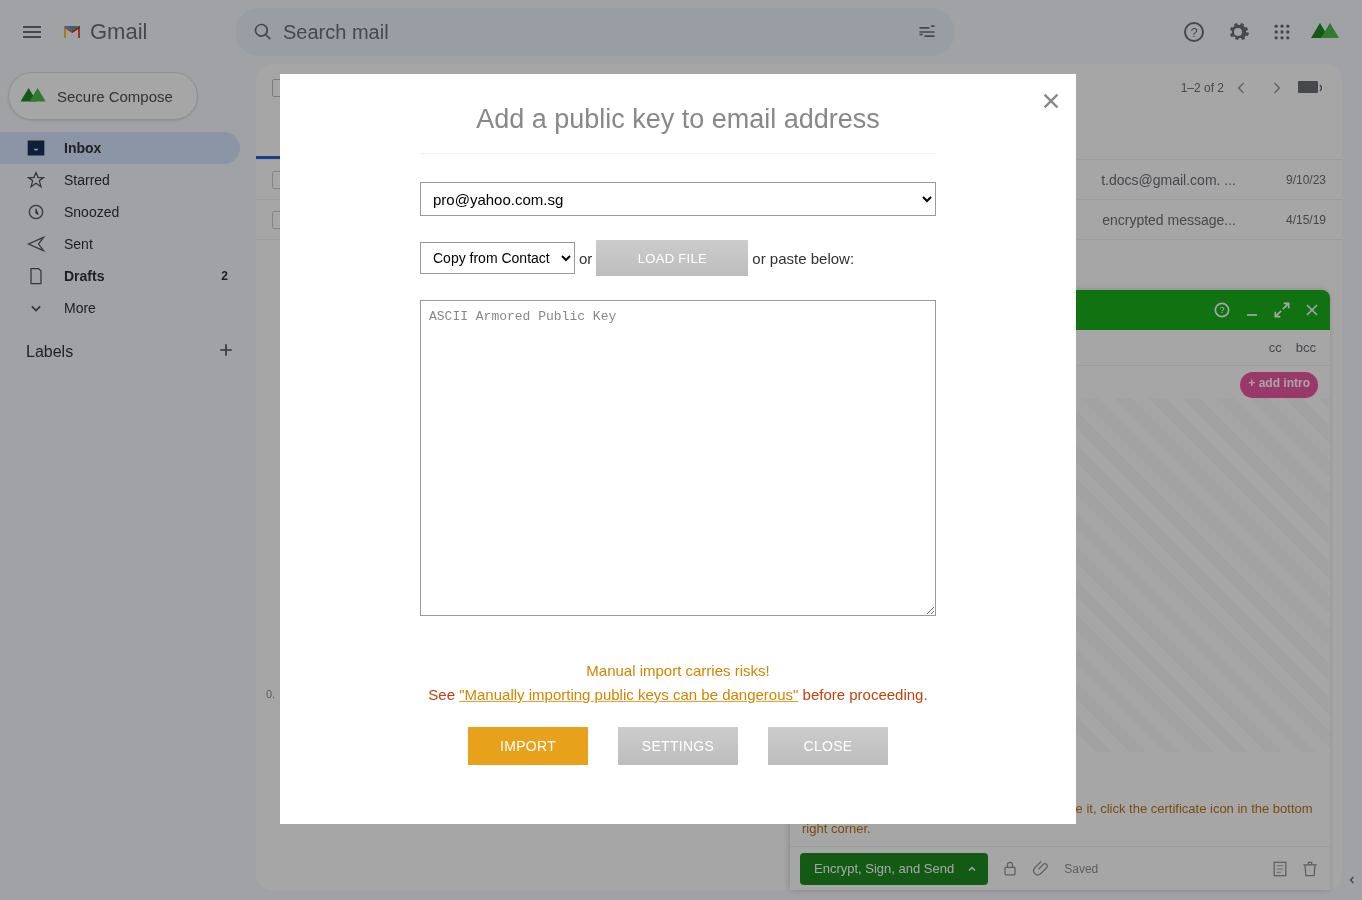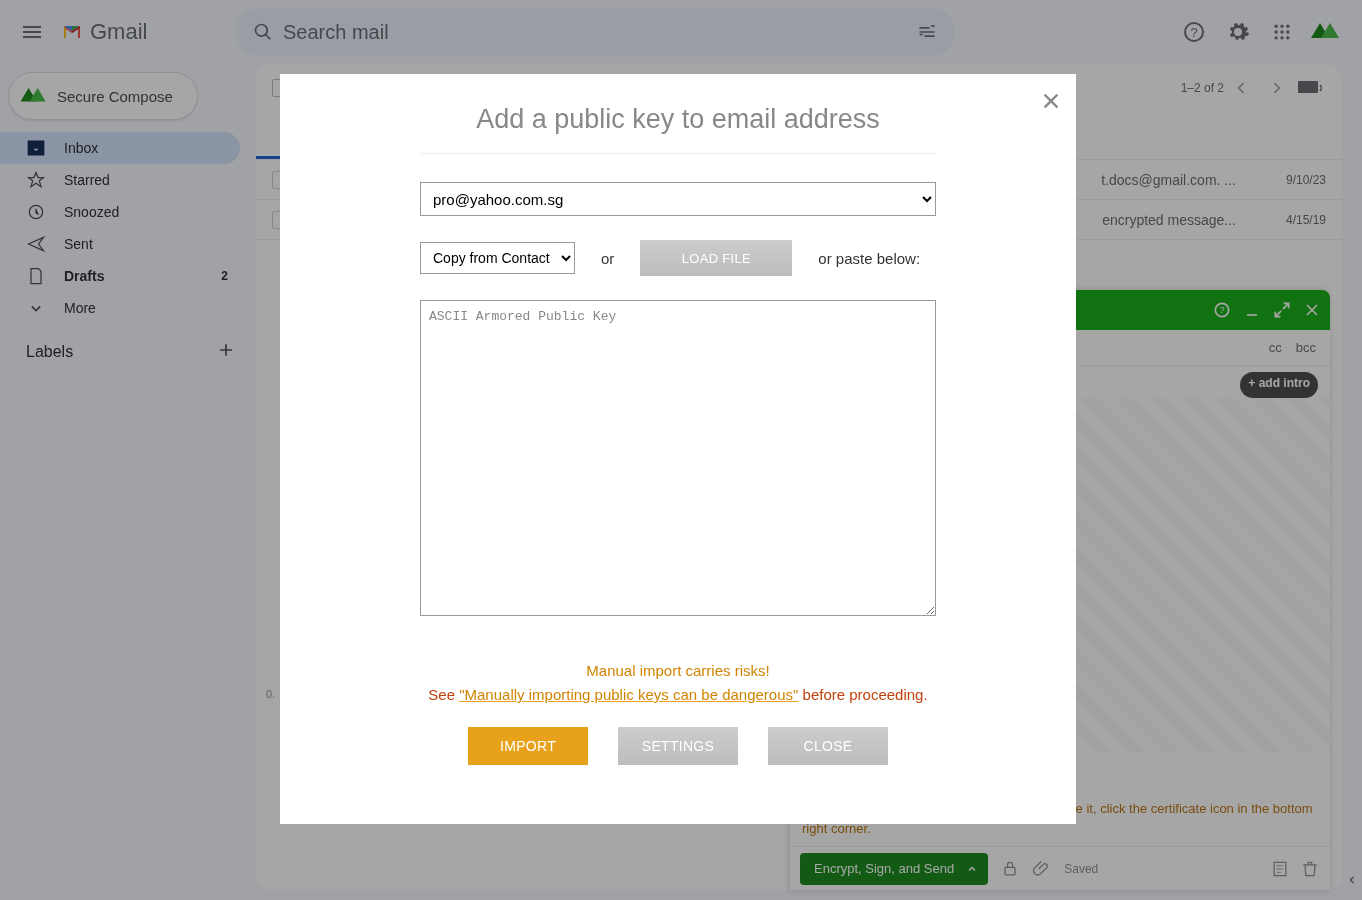--- a/index.html
+++ b/index.html
@@ -17,21 +17,21 @@
 .tune-icon { width: 40px; height: 40px; display: flex; align-items: center; justify-content: center; color: #5f6368; }
 .header-right { margin-left: auto; display: flex; align-items: center; gap: 4px; padding-right: 8px; }
 .header-icon-btn { width: 40px; height: 40px; border-radius: 50%; display: flex; align-items: center; justify-content: center; color: #5f6368; cursor: pointer; }
 
 
 .sidebar { position: absolute; left: 0; top: 64px; width: 256px; height: 836px; padding-top: 8px; }
 .secure-compose { margin: 0 0 12px 8px; height: 48px; width: 190px; border-radius: 28px; background: #fff; border: 1px solid #dadce0; display: flex; align-items: center; padding: 0 20px 0 14px; gap: 12px; font-weight: 500; font-size: 15px; color: #3c4043; box-shadow: 0 1px 2px rgba(0,0,0,0.1); }
 .compose { margin: 0 0 10px 8px; height: 56px; width: 140px; border-radius: 16px; background: #c2e7ff; display: flex; align-items: center; padding: 0 20px 0 16px; gap: 14px; font-weight: 500; font-size: 14px; }
 .nav-list { }
 .nav-item { height: 32px; display: flex; align-items: center; padding: 0 12px 0 26px; border-radius: 0 16px 16px 0; margin-right: 16px; font-size: 14px; color: #202124; cursor: pointer; gap: 18px; }
-.nav-item.active { background: #d3e3fd; font-weight: 400; }
+.nav-item.active { background: #d3e3fd; font-weight: 700; }
 .nav-item.bold { font-weight: 700; }
 .nav-icon { width: 20px; color: #444; display: flex; align-items: center; justify-content: center; flex-shrink: 0; }
 .nav-label { flex: 1; }
 .nav-count { font-size: 12px; }
 .labels-head { display: flex; align-items: center; justify-content: space-between; padding: 16px 20px 0 26px; font-size: 16px; font-weight: 500; color: #202124; }
 
 
 .main { position: absolute; left: 256px; top: 64px; right: 20px; bottom: 10px; background: #fff; border-radius: 16px; }
 .mail-toolbar { height: 48px; display: flex; align-items: center; padding: 0 16px; border-bottom: none; }
 .select-box { width: 18px; height: 18px; border: 1px solid #bbb; border-radius: 2px; }
@@ -45,41 +45,41 @@
 .mail-row .snip { flex: 1; overflow: hidden; white-space: nowrap; text-overflow: ellipsis; text-align: right; padding-right: 30px; }
 .mail-row .date { width: 60px; text-align: right; font-size: 12px; }
 .storage-hint { position: absolute; bottom: 190px; left: 10px; font-size: 11px; color: #888; }
 
 
 .compose-pane { position: absolute; right: 12px; bottom: 0; width: 540px; height: 600px; background: #fff; box-shadow: -1px 0 6px rgba(0,0,0,0.2); border-radius: 8px 8px 0 0; display: flex; flex-direction: column; }
 .cp-header { height: 40px; background: #08a808; border-radius: 8px 8px 0 0; display: flex; align-items: center; justify-content: flex-end; padding: 0 8px; gap: 10px; color: #fff; }
 .cp-icon { width: 20px; height: 20px; display: flex; align-items: center; justify-content: center; cursor: pointer; }
 .cp-ccrow { height: 36px; display: flex; align-items: center; justify-content: flex-end; gap: 14px; padding: 0 14px; font-size: 13px; color: #5f6368; border-bottom: 1px solid #eee; }
 .cp-intro { height: 32px; display: flex; justify-content: flex-end; padding: 6px 12px 0 0; }
-.intro-badge { background: #404040; color: #fff; font-size: 12px; font-weight: 700; padding: 4px 8px; border-radius: 13px; text-align: center; }
+.intro-badge { background: #ec4899; color: #fff; font-size: 12px; font-weight: 700; padding: 4px 8px; border-radius: 13px; text-align: center; }
 .cp-body { flex: 1; background: repeating-linear-gradient(45deg, #f8f8f8 0 12px, #fff 12px 24px); }
 .cp-info { padding: 8px 12px; font-size: 13px; color: #333; line-height: 1.5; }
 .cp-info .link { color: #0b57d0; cursor: pointer; }
 .cp-info .pwd { color: #c5221f; cursor: pointer; }
 .cp-info .orange { color: #b56a00; }
 .cp-footer { height: 44px; display: flex; align-items: center; padding: 0 10px; gap: 12px; border-top: 1px solid #eee; }
 .send-btn { background: #0a820a; color: #fff; height: 32px; border-radius: 4px; padding: 0 10px 0 14px; display: flex; align-items: center; gap: 12px; font-size: 13px; font-weight: 500; }
 .cp-foot-icon { width: 20px; height: 20px; color: #888; display: flex; align-items: center; justify-content: center; }
 .cp-foot-right { margin-left: auto; display: flex; gap: 10px; }
 
 
 .side-collapse { position: absolute; right: 0; bottom: 8px; width: 20px; height: 24px; display: flex; align-items: center; justify-content: center; color: #5f6368; cursor: pointer; }
 
 
 .overlay { position: absolute; inset: 0; background: rgba(32,33,36,0.4); z-index: 50; }
 .modal { position: absolute; left: 280px; top: 74px; width: 796px; height: 750px; background: #fff; z-index: 60; padding: 30px 140px 24px 140px; }
 .modal-close { position: absolute; right: 14px; top: 14px; color: #888; cursor: pointer; font-size: 26px; font-weight: 300; }
 .modal-title { font-size: 27px; font-weight: 300; color: #888; text-align: center; padding-bottom: 18px; border-bottom: 1px solid #eee; margin-bottom: 28px; }
 .m-select { width: 100%; height: 34px; border: 1px solid #999; background: #fff; font-size: 15px; padding: 0 8px; margin-bottom: 24px; }
-.m-row { display: flex; align-items: center; gap: 26px; margin-bottom: 24px; }
+.m-row { display: flex; align-items: center; gap: 4px; margin-bottom: 24px; }
 .m-contact { height: 32px; border: 1px solid #999; background: #fff; font-size: 14px; padding: 0 8px; }
 .m-or { font-size: 15px; color: #333; }
 .m-load { height: 36px; width: 152px; background: linear-gradient(#ccc,#bdbdbd); color: #fff; border: none; font-size: 13px; letter-spacing: 0.3px; }
 .m-paste { font-size: 15px; color: #333; }
 .m-textarea { width: 100%; height: 316px; border: 1px solid #999; font-family: "Courier New", monospace; font-size: 13px; padding: 8px; resize: both; }
 .m-textarea::placeholder { color: #888; }
 .m-warn { text-align: center; margin-top: 40px; font-size: 15px; line-height: 1.6; }
 .m-warn .w1 { color: #d18400; }
 .m-warn .w2 { color: #c2410c; }
 .m-warn .wlink { color: #d18400; text-decoration: underline; text-decoration-color: #f0a020; }

